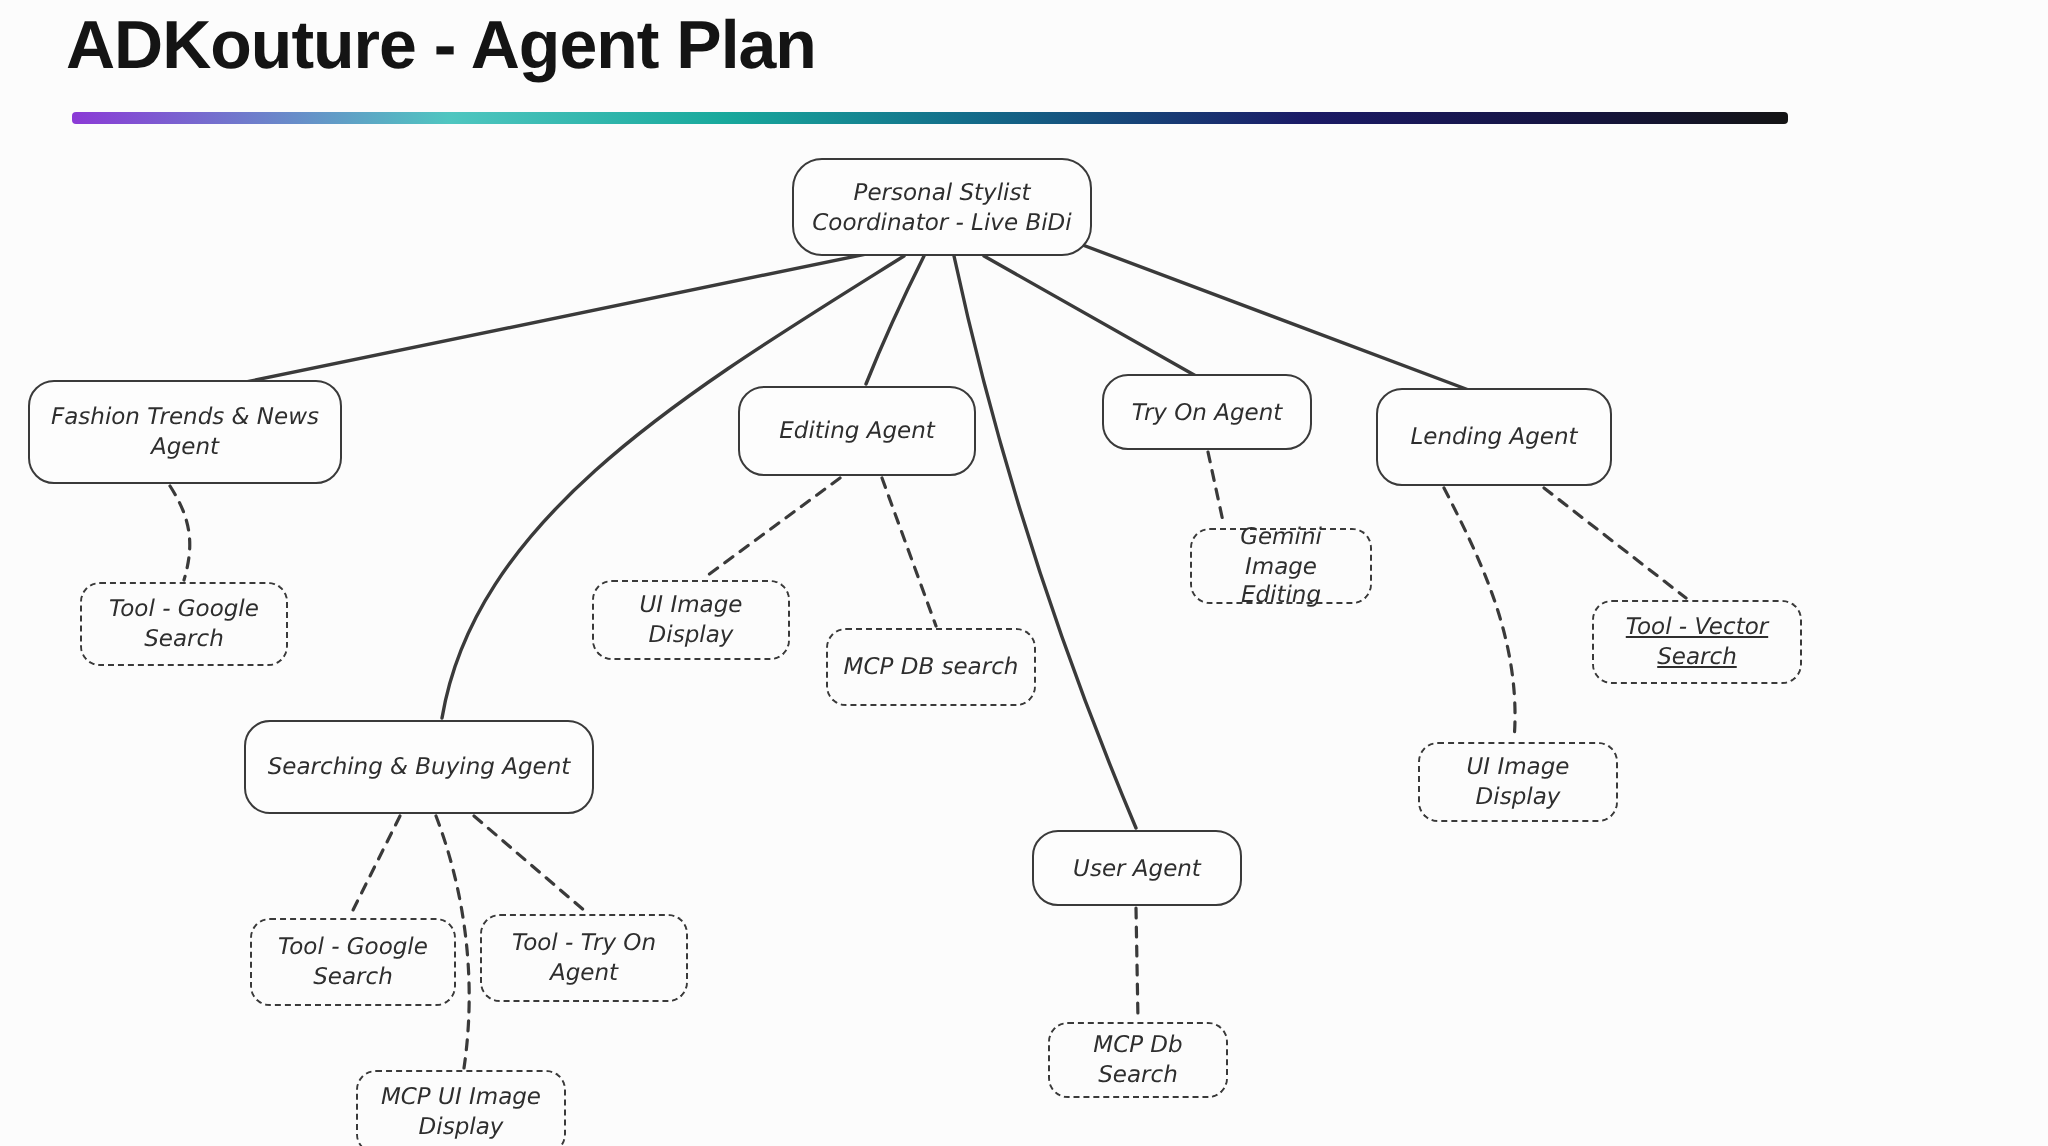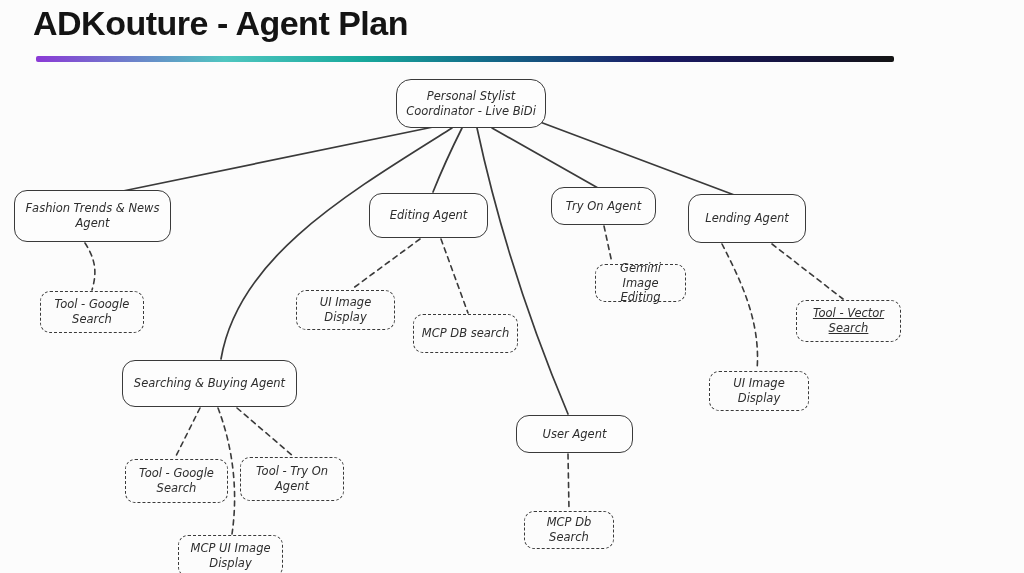--- a/index.html
+++ b/index.html
@@ -36,21 +36,21 @@
     font-family:"DejaVu Sans",sans-serif;
   }
   .node.dashed { border-style:dashed; border-radius:10px; background:#fcfcfc; }
 
   .n-coordinator        { left:396px; top:79px;  width:150px; height:49px; border-radius:15px; }
   .n-fashion            { left:14px;  top:190px; width:157px; height:52px; }
   .n-wardrobe           { left:369px; top:193px; width:119px; height:45px; }
   .n-tryon              { left:551px; top:187px; width:105px; height:38px; }
   .n-lending            { left:688px; top:194px; width:118px; height:49px; }
   .n-searching          { left:122px; top:360px; width:175px; height:47px; }
-  .n-user               { left:516px; top:415px; width:117px; height:38px; }
+  .n-user               { left:516px; top:415px; width:105px; height:38px; }
   .n-tool-google-news   { left:40px;  top:291px; width:104px; height:42px; }
   .n-ui-image-wardrobe  { left:296px; top:290px; width:99px;  height:40px; }
   .n-mcp-db-wardrobe    { left:413px; top:314px; width:105px; height:39px; }
   .n-gemini             { left:570px; top:264px; width:91px;  height:38px;margin-left:25px; }
   .n-tool-vector        { left:796px; top:300px; width:105px; height:42px;text-decoration:underline; }
   .n-ui-image-lending   { left:709px; top:371px; width:100px; height:40px; }
   .n-tool-google-buying { left:125px; top:459px; width:103px; height:44px; }
   .n-tool-tryon         { left:240px; top:457px; width:104px; height:44px; }
   .n-mcp-ui-image       { left:178px; top:535px; width:105px; height:42px; }
   .n-mcp-db-user        { left:524px; top:511px; width:90px;  height:38px; }

